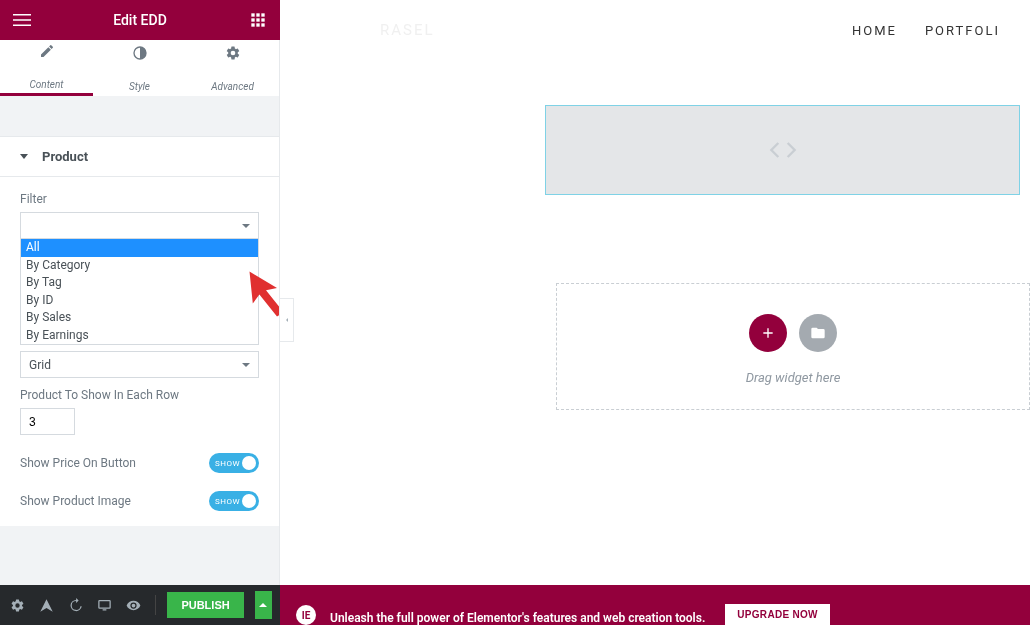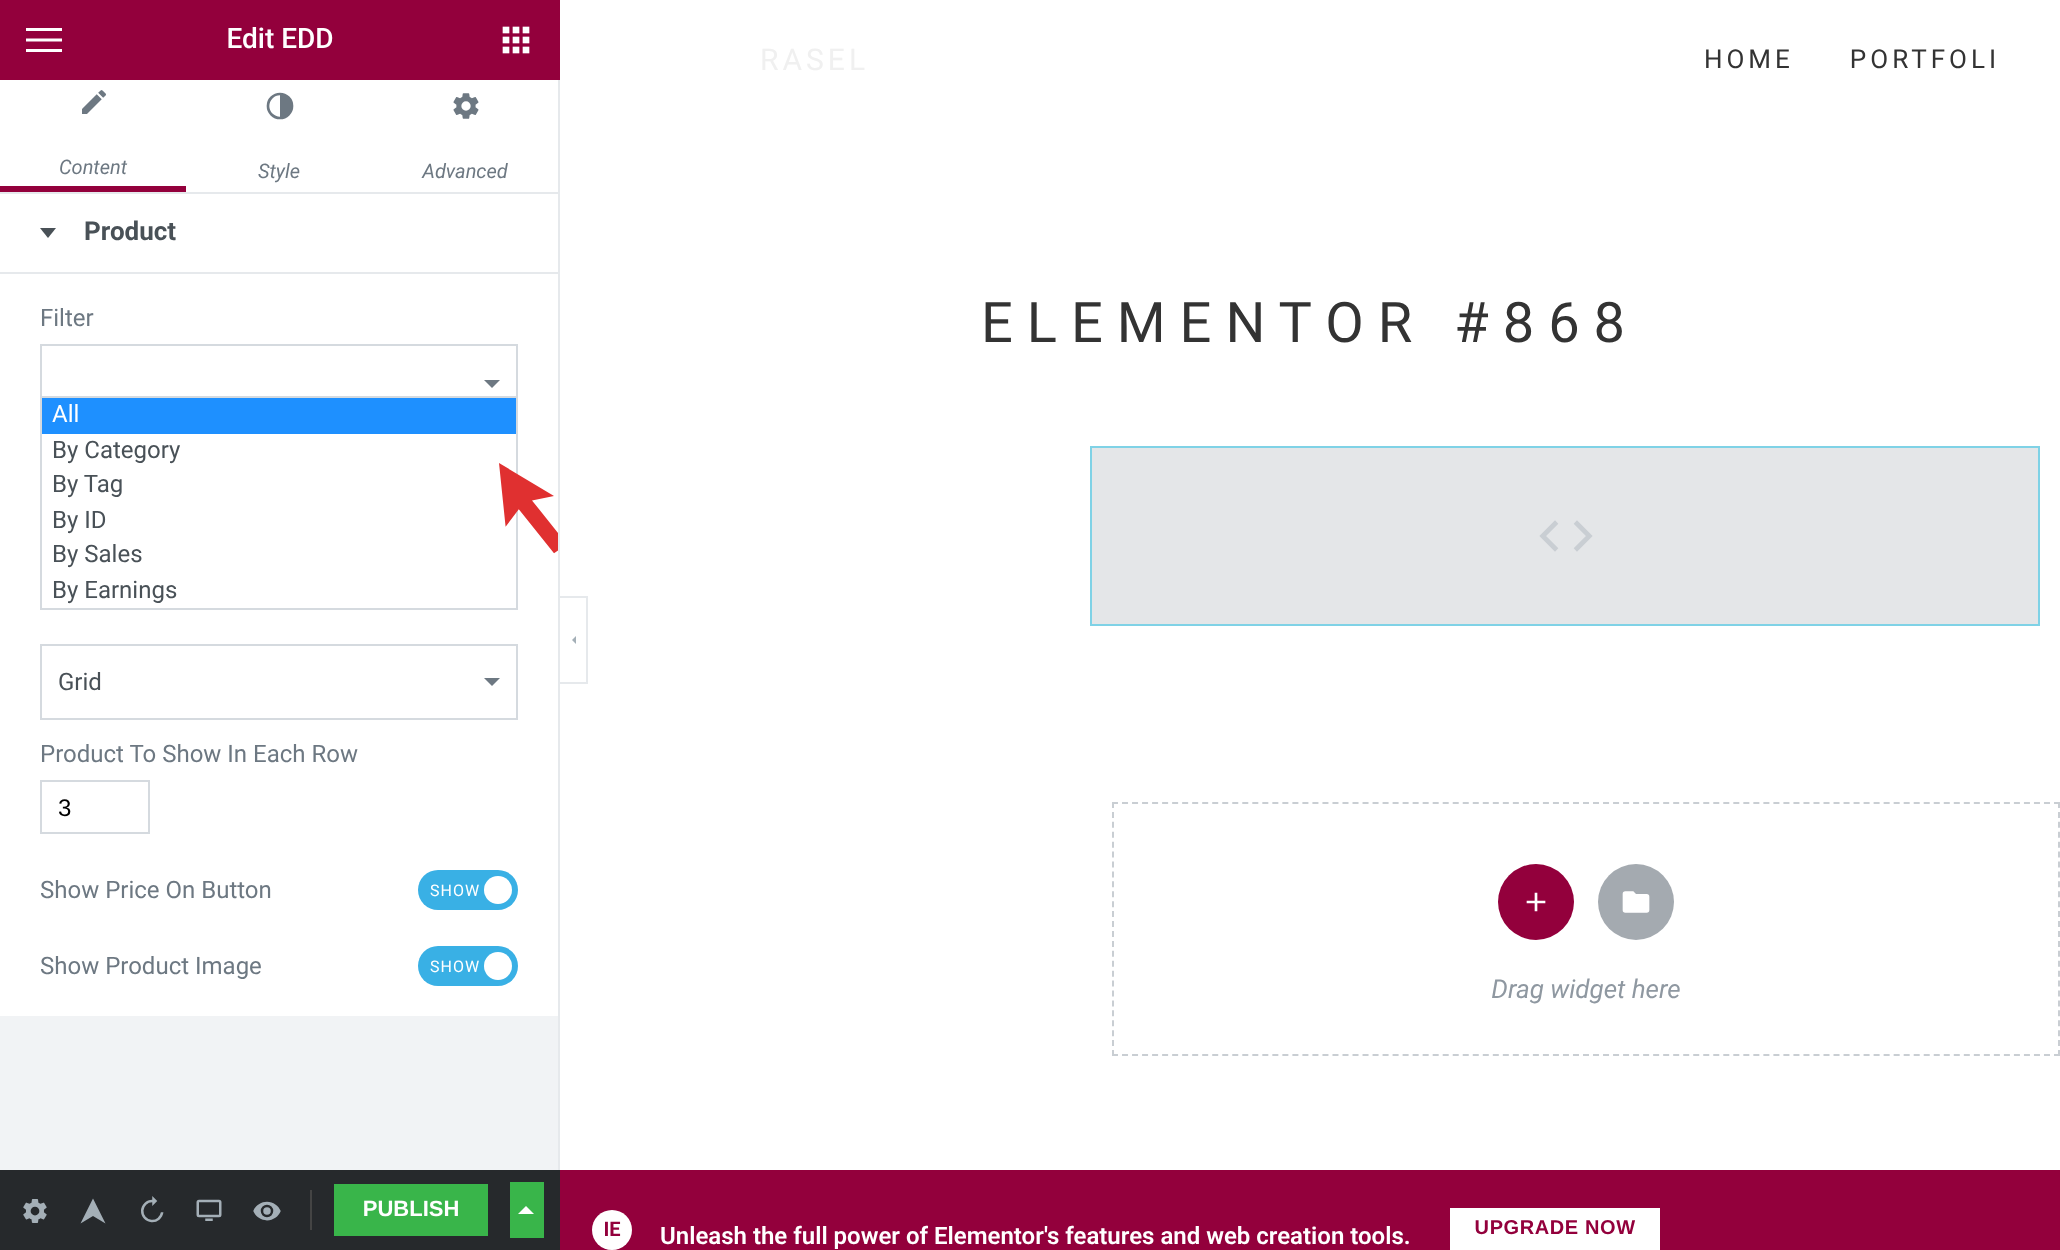--- a/index.html
+++ b/index.html
@@ -11,28 +11,28 @@
 .header-title { font-size: 14px; font-weight: 500; }
 
 
 .sidebar { width: 280px; position: absolute; top: 0; left: 0; bottom: 40px; background: #fff; display: flex; flex-direction: column; border-right: 1px solid #e6e9ec; }
 .tabs { display: flex; background: #fff; height: 56px; }
 .tab { flex: 1; display: flex; flex-direction: column; align-items: center; justify-content: center; gap: 20px; cursor: pointer; color: #6d7882; font-size: 10px; font-style: italic; }
 .tab.active { border-bottom: 3px solid #93003c; color: #6d7882; }
 .tab svg { width: 16px; height: 16px; }
 
 
-.section-header { padding: 12px 20px; background: #fff; display: flex; align-items: center; gap: 8px; font-weight: 700; color: #495157; border-top: 1px solid #e6e9ec; border-bottom: 1px solid #e6e9ec; cursor: pointer; }
+.section-header { padding: 12px 20px; background: #fff; display: flex; align-items: center; gap: 8px; font-weight: 700; color: #495157; border-top: 1px solid #e6e9ec; border-bottom: 1px solid #e6e9ec; cursor: pointer; margin-top: 40px; }
 .caret { display: inline-block; width: 0; height: 0; border-left: 4px solid transparent; border-right: 4px solid transparent; border-top: 5px solid #495157; margin-right: 6px; }
 
 
 .controls { padding: 15px 20px; background: #fff; overflow: visible; position: relative; }
 .ctrl-label { font-size: 12px; color: #6d7882; margin-bottom: 6px; display: block; }
 .select-wrap { position: relative; margin-bottom: 10px; border-radius: 13px; }
-.select-input { width: 100%; height: 38px; border: 1px solid #d5dadf; background: #fff; padding: 0 8px; font-size: 12px; display: flex; align-items: center; justify-content: space-between; cursor: pointer; }
+.select-input { width: 100%; height: 27px; border: 1px solid #d5dadf; background: #fff; padding: 0 8px; font-size: 12px; display: flex; align-items: center; justify-content: space-between; cursor: pointer; }
 .select-arrow { width: 0; height: 0; border-left: 4px solid transparent; border-right: 4px solid transparent; border-top: 4px solid #6d7882; }
 .select-wrap.has-dropdown .select-input { border-bottom: none; }
 
 
 .dropdown { position: absolute; top: 26px; left: 0; right: 0; border: 1px solid #d5dadf; background: #fff; z-index: 10; }
 .dropdown-item { padding: 1px 5px; font-size: 12px; color: #495157; cursor: pointer; line-height: 15.5px; }
 .dropdown-item.selected { background: #1e90ff; color: #fff; }
 
 
 .arrow-pointer { position: absolute; top: 54px; left: 224px; z-index: 20; pointer-events: none; }
@@ -237,21 +237,20 @@
 </div>
 
 <div class="preview">
   <div class="preview-top">
     <div class="brand">RASEL</div>
     <div class="nav">
       <a href="#">HOME</a>
       <a href="#">PORTFOLI</a>
     </div>
   </div>
-  <div class="preview-title">ELEMENTOR #868</div>
 
   <div class="canvas-area">
     <div class="widget-placeholder">
       <svg viewBox="0 0 24 24" fill="none" stroke="currentColor" stroke-width="2">
           <path d="M16 18l6-6-6-6M8 6l-6 6 6 6"></path>
         </svg>
     </div>
   </div>
 
   <div class="drop-zone">

